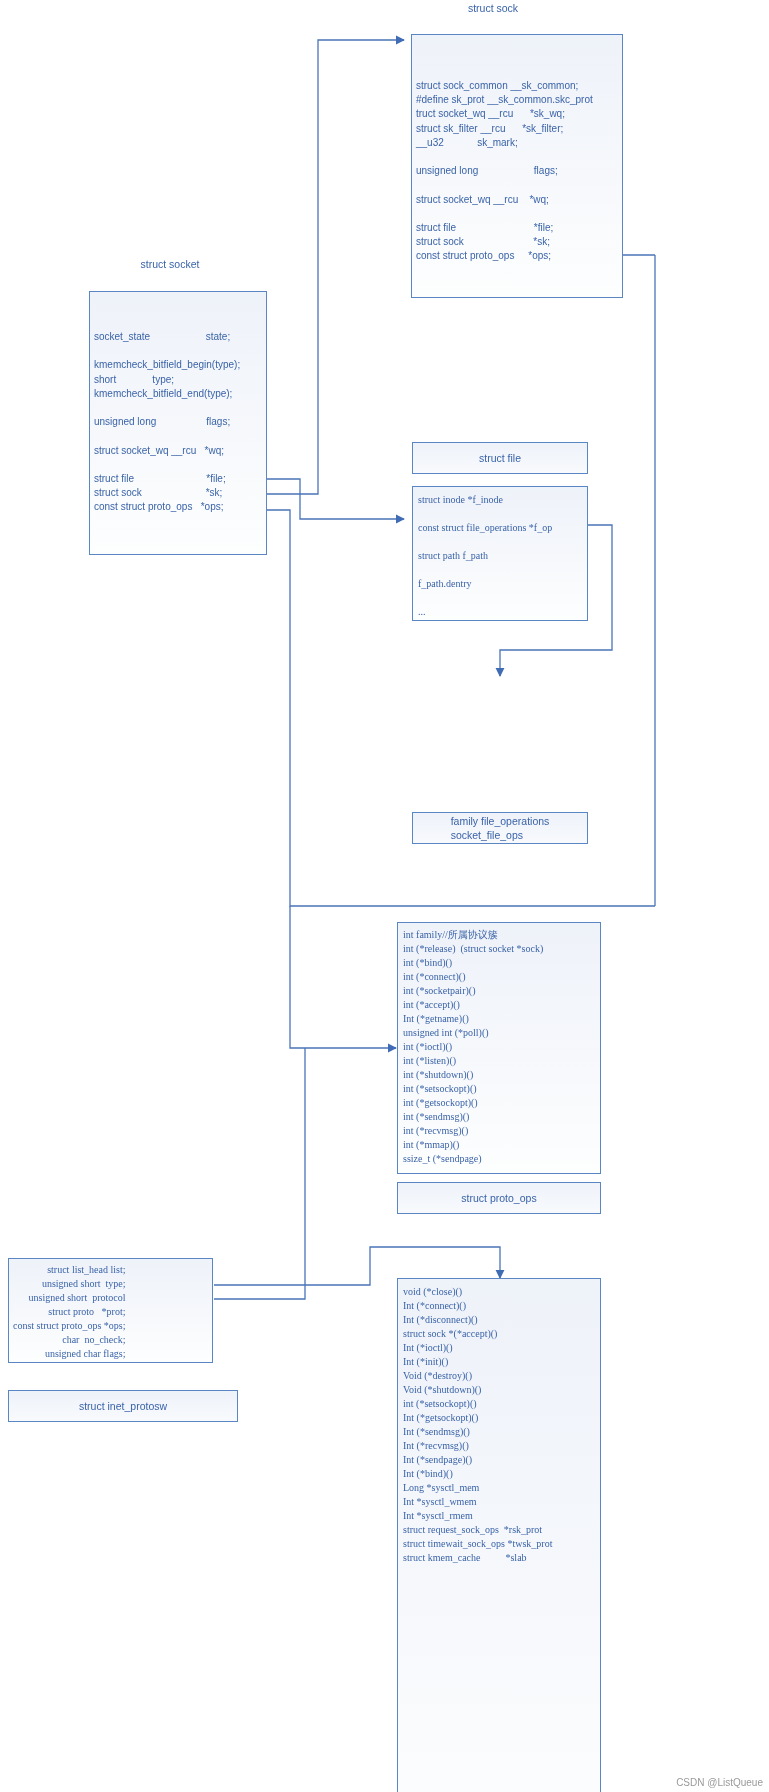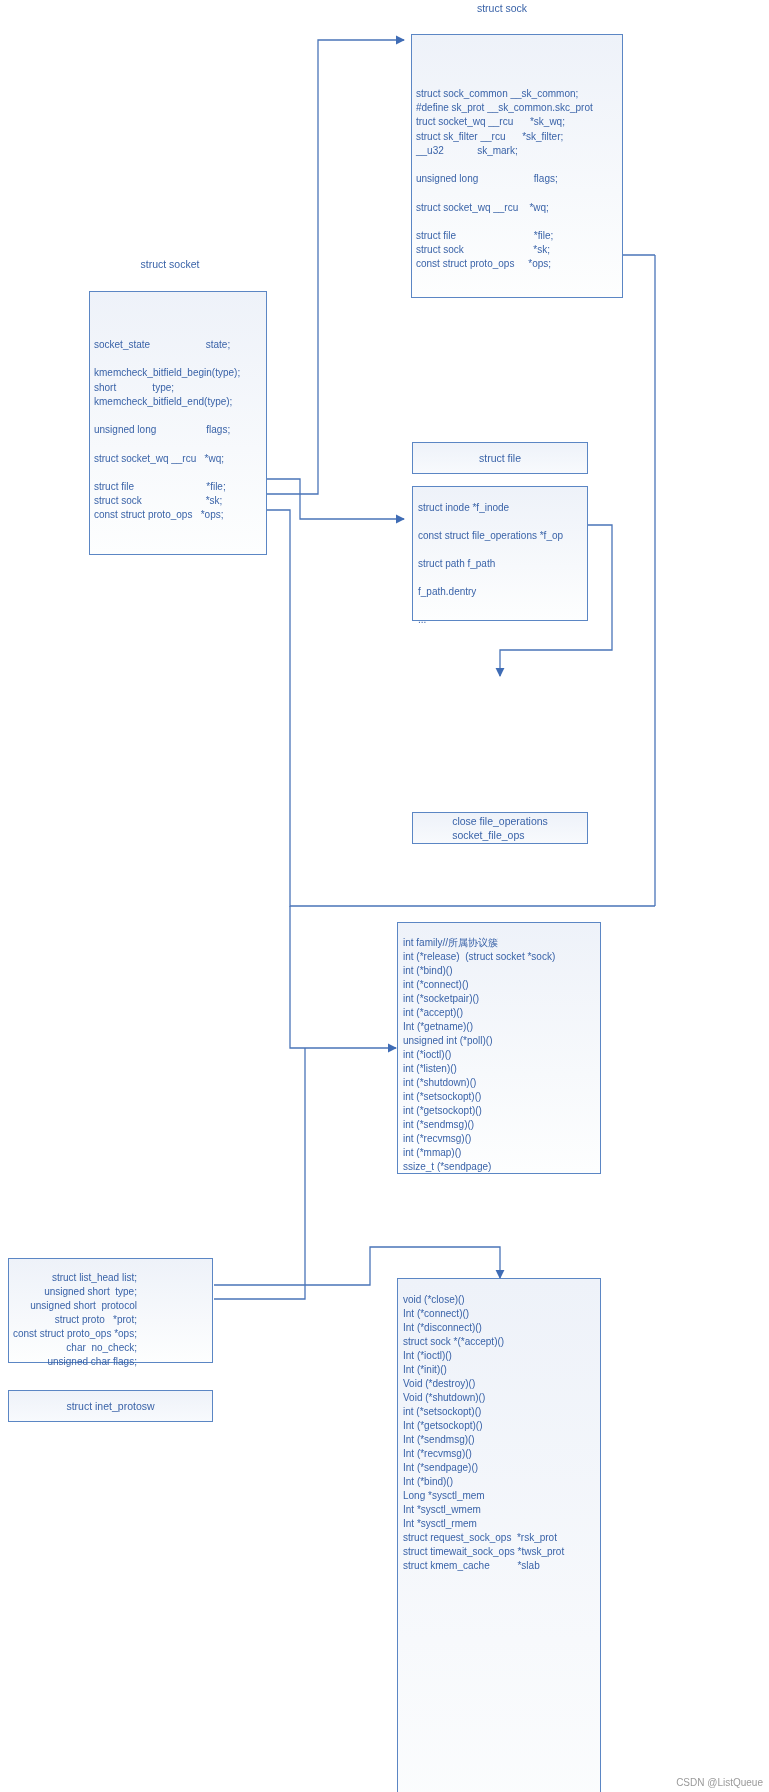--- a/index.html
+++ b/index.html
@@ -44,24 +44,24 @@
     font-size: 10.5px;
     text-align: center;
     white-space: pre;
   }
   .lines {
     position: absolute;
     white-space: pre;
     font-size: 10px;
     line-height: 14.2px;
     color: #3a63a8;
-    margin-top: 8px;
   }
   .lines.tight {
     line-height: 14.0px;
+    font-family: Liberation Serif, serif;
   }
   .centered-label {
     display: flex;
     align-items: center;
     justify-content: center;
     text-align: left;
     font-size: 10.5px;
     white-space: pre-line;
     line-height: 14px;
     height: 100%;
@@ -100,21 +100,21 @@
       <path d="M 290 906 L 290 1048 L 396 1048" marker-end="url(#arrow)"></path>
 
       <path d="M 587 525 L 612 525 L 612 650 L 500 650 L 500 676" marker-end="url(#arrow)"></path>
 
       <path d="M 214 1299 L 305 1299 L 305 1048"></path>
 
       <path d="M 214 1285 L 370 1285 L 370 1247 L 500 1247 L 500 1278" marker-end="url(#arrow)"></path>
     </g>
   </svg>
 
-  <div class="caption" style="left:422px; top:2px; width:160px;">struct sock</div>
+  <div class="caption" style="left:413px; top:2px; width:160px;">struct sock</div>
 
   <div class="box" style="left:411px; top:34px; width:212px; height:264px;">
     <div class="lines" style="left:4px; top:44px; position:absolute;">struct sock_common __sk_common;
 #define sk_prot __sk_common.skc_prot
 truct socket_wq __rcu      *sk_wq;
 struct sk_filter __rcu      *sk_filter;
 __u32            sk_mark;
 
 unsigned long                    flags;
 
@@ -154,21 +154,21 @@
 
 struct path f_path
 
 f_path.dentry
 
 ...</div>
   </div>
 
 
   <div class="box plain" style="left:412px; top:812px; width:176px; height:32px;">
-    <div class="centered-label">close file_operations
+    <div class="centered-label">family file_operations
 socket_file_ops</div>
   </div>
 
   <div class="box" style="left:397px; top:922px; width:204px; height:252px;padding-left:40px;">
     <div class="lines tight" style="left:5px; top:5px; position:absolute;">int family//所属协议簇
 int (*release)  (struct socket *sock)
 int (*bind)()
 int (*connect)()
 int (*socketpair)()
 int (*accept)()
@@ -178,32 +178,35 @@
 int (*listen)()
 int (*shutdown)()
 int (*setsockopt)()
 int (*getsockopt)()
 int (*sendmsg)()
 int (*recvmsg)()
 int (*mmap)()
 ssize_t (*sendpage)</div>
   </div>
 
+  <div class="box plain" style="left:397px; top:1182px; width:204px; height:32px;">
+    <div class="centered-label">struct proto_ops</div>
+  </div>
 
   <div class="box" style="left:8px; top:1258px; width:205px; height:105px;">
     <div class="lines tight" style="left:4px; top:4px; position:absolute;text-align:right;">struct list_head list;
 unsigned short  type;
 unsigned short  protocol
 struct proto   *prot;
 const struct proto_ops *ops;
  char  no_check;
 unsigned char flags;</div>
   </div>
 
-  <div class="box plain" style="left:8px; top:1390px; width:205px; height:32px;">
+  <div class="box plain" style="left:8px; top:1390px; width:230px; height:32px;">
     <div class="centered-label">struct inet_protosw</div>
   </div>
 
   <div class="box" style="left:397px; top:1278px; width:204px; height:604px;">
     <div class="lines tight" style="left:5px; top:6px; position:absolute;">void (*close)()
 Int (*connect)()
 Int (*disconnect)()
 struct sock *(*accept)()
 Int (*ioctl)()
 Int (*init)()

